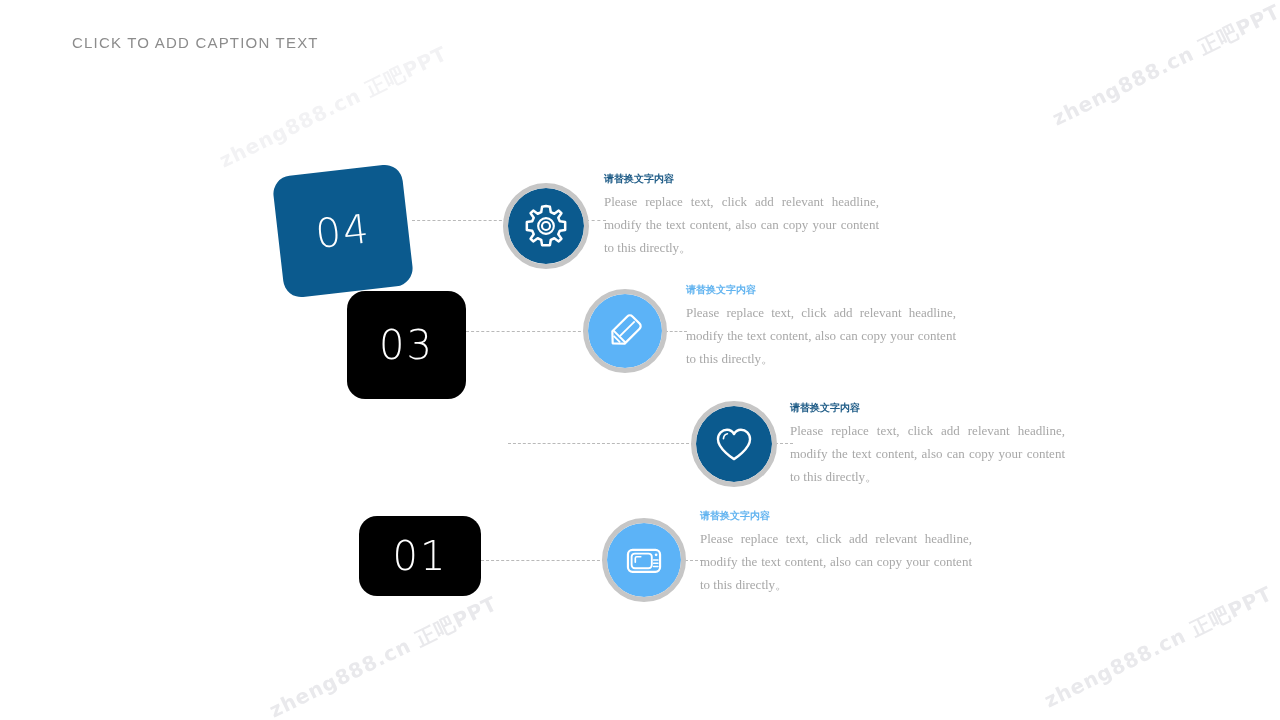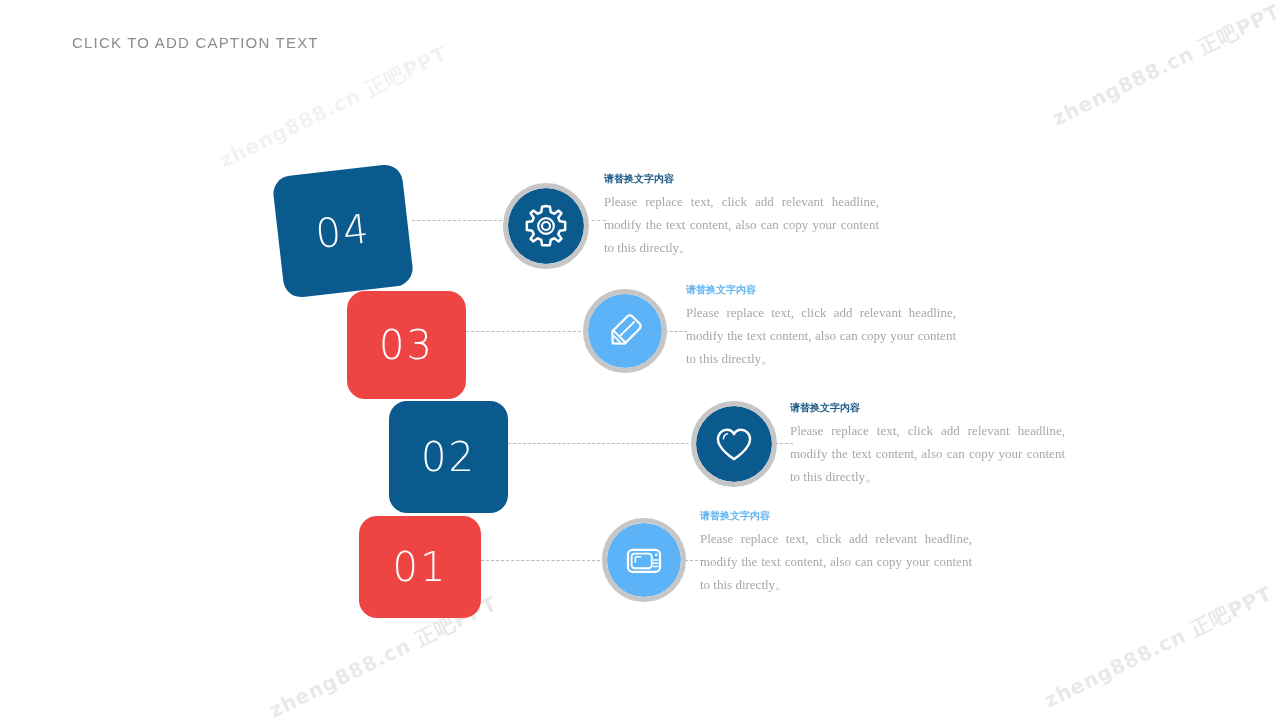--- a/index.html
+++ b/index.html
@@ -29,26 +29,26 @@
     position:absolute;
     border-radius:18px;
     display:flex;align-items:center;justify-content:center;
     color:#ffffff;
     font-size:40px;
     font-weight:300;
     letter-spacing:2px;
     font-family:"DejaVu Sans","Liberation Sans",sans-serif;
   }
   .numbox.dark{background:#0b5a8e;}
-  .numbox.light{background:#ef4444;}
+  .numbox.light{background:#000000;}
 
   #box04{left:278px;top:170px;width:130px;height:122px;transform:rotate(-6.5deg);}
   #box03{left:347px;top:291px;width:119px;height:108px;}
   #box02{left:389px;top:401px;width:119px;height:112px;}
-  #box01{left:359px;top:516px;width:122px;height:102px;}
+  #box01{left:359px;top:516px;width:122px;height:80px;}
 
   
   .connector{
     position:absolute;height:0;
     border-top:1px dashed #b9b9b9;
   }
 
   
   .iconcircle{
     position:absolute;
@@ -132,23 +132,20 @@
   <div class="connector" style="left:586px;top:220px;width:20px;"></div>
   <div class="connector" style="left:665px;top:331px;width:22px;"></div>
   <div class="connector" style="left:775px;top:443px;width:18px;"></div>
   <div class="connector" style="left:685px;top:560px;width:18px;"></div>
 
   <div class="numbox dark" id="box04">
     <span>04</span>
   </div>
   <div class="numbox light" id="box03">
     <span>03</span>
-  </div>
-  <div class="numbox dark" id="box02">
-    <span>02</span>
   </div>
   <div class="numbox light" id="box01">
     <span>01</span>
   </div>
 
   <div class="iconcircle dark" id="ic1">
     <div class="disc"></div>
     <div class="ring"></div>
     <svg width="46" height="46" viewBox="0 0 48 48">
       <path d="M24 3.2 L28.1 4.0 L29.0 9.6 L32.7 11.2 L37.3 7.9 L40.1 10.7 L36.8 15.3 L38.4 19.0 L44.0 19.9 L44.0 24.0 L44.0 28.1 L38.4 29.0 L36.8 32.7 L40.1 37.3 L37.3 40.1 L32.7 36.8 L29.0 38.4 L28.1 44.0 L24 44.0 L19.9 44.0 L19.0 38.4 L15.3 36.8 L10.7 40.1 L7.9 37.3 L11.2 32.7 L9.6 29.0 L4.0 28.1 L4.0 24.0 L4.0 19.9 L9.6 19.0 L11.2 15.3 L7.9 10.7 L10.7 7.9 L15.3 11.2 L19.0 9.6 L19.9 4.0 Z" fill="none" stroke="#ffffff" stroke-width="2.6" stroke-linejoin="round"></path>

